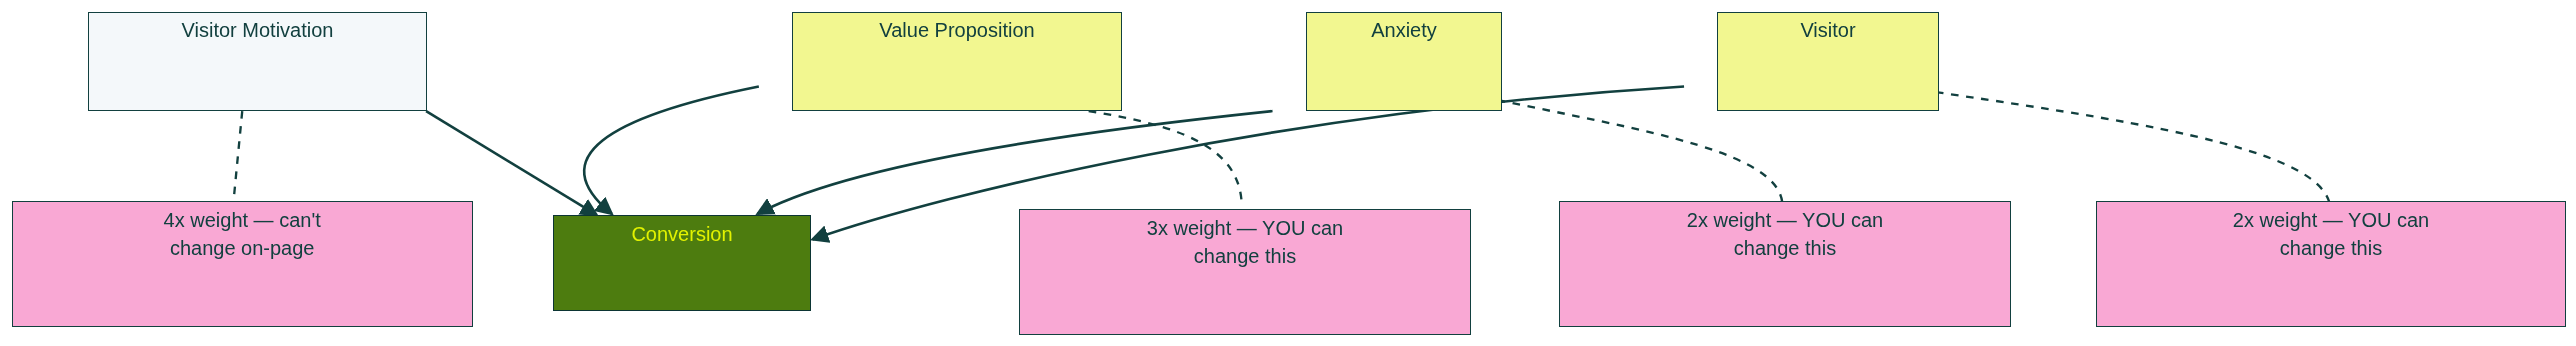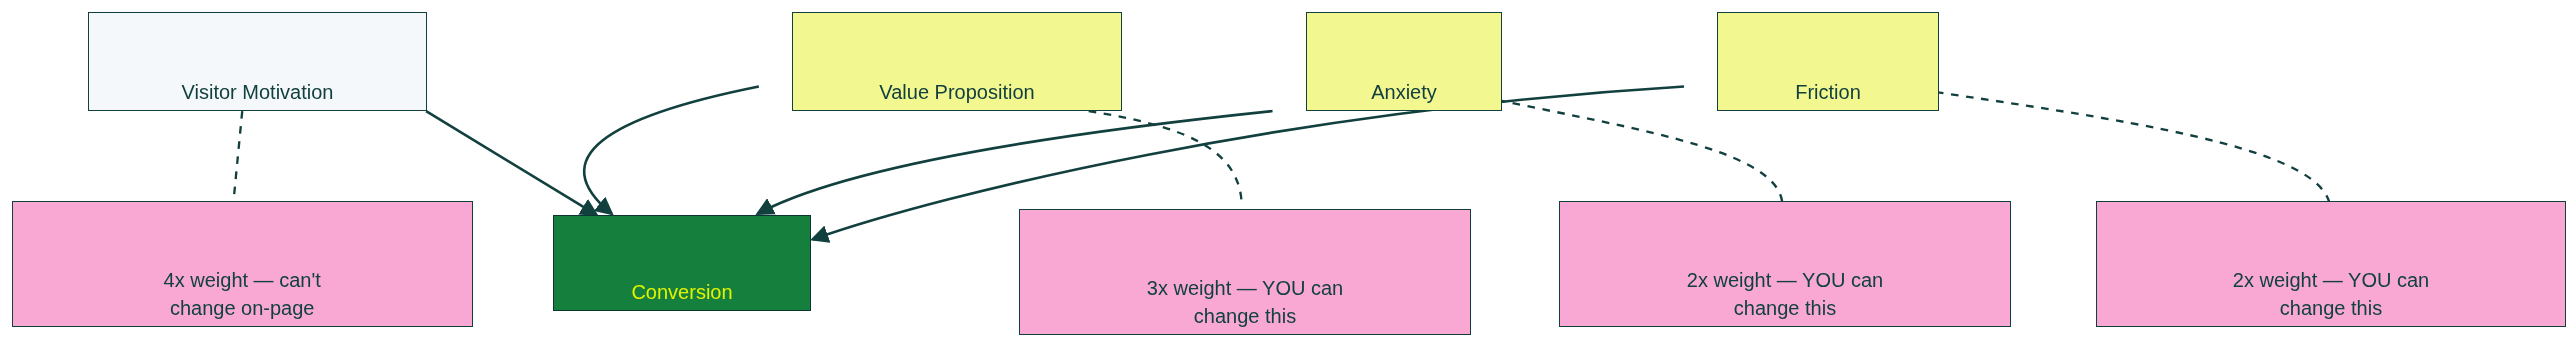--- a/index.html
+++ b/index.html
@@ -4,30 +4,30 @@
 <style>
   html,body{margin:0;padding:0;background:#ffffff;}
   body{
     width:2576px;height:347px;position:relative;overflow:hidden;
     font-family:"Liberation Sans",sans-serif;
   }
   #stage{position:absolute;left:0;top:0;width:2576px;height:347px;}
   .edge-layer{position:absolute;left:0;top:0;width:2576px;height:347px;}
   .node{
     position:absolute;box-sizing:border-box;
-    display:flex;align-items:flex-end;justify-content:center;
+    display:flex;align-items:flex-start;justify-content:center;
     text-align:center;line-height:1.42;
     border:1.8px solid #12403f;
     font-size:20px;color:#12403f;
     padding:3.5px 8.2px;
   }
   .node.plain   {background:#f4f8fa;}
   .node.lightyel{background:#f2f790;margin-left:33px;}
   .node.brightyel{background:#f9a8d4;}
-  .node.dark    {background:#15803d;border-color:#0c3534;color:#e2f200;}
+  .node.dark    {background:#4d7c0f;border-color:#0c3534;color:#e2f200;}
   .node .lbl{display:block;white-space:pre-line;}
 </style>
 </head>
 <body>
 
 <div id="stage">
 
   <svg class="edge-layer" viewBox="0 0 4413 594" width="2576" height="347" xmlns="http://www.w3.org/2000/svg">
     <defs>
       <marker id="arrowhead" markerWidth="7" markerHeight="7" refX="6" refY="3.5" orient="auto" markerUnits="strokeWidth">
@@ -50,21 +50,21 @@
       <div class="node plain" style="left: 88px; top: 11.7px; width: 339px; height: 99px;">
         <span class="lbl">Visitor Motivation</span>
       </div>
       <div class="node lightyel" style="left: 759px; top: 11.7px; width: 330px; height: 99px;">
         <span class="lbl">Value Proposition</span>
       </div>
       <div class="node lightyel" style="left: 1273px; top: 11.7px; width: 196px; height: 99px;">
         <span class="lbl">Anxiety</span>
       </div>
       <div class="node lightyel" style="left: 1684px; top: 11.7px; width: 222px; height: 99px;">
-        <span class="lbl">Friction</span>
+        <span class="lbl">Visitor</span>
       </div>
       <div class="node brightyel" style="left: 11.7px; top: 201px; width: 461px; height: 126px;">
         <span class="lbl">4x weight — can't
 change on-page</span>
       </div>
       <div class="node dark" style="left: 553px; top: 215px; width: 258px; height: 96px;">
         <span class="lbl">Conversion</span>
       </div>
       <div class="node brightyel" style="left: 1019px; top: 209px; width: 452px; height: 126px;">
         <span class="lbl">3x weight — YOU can

